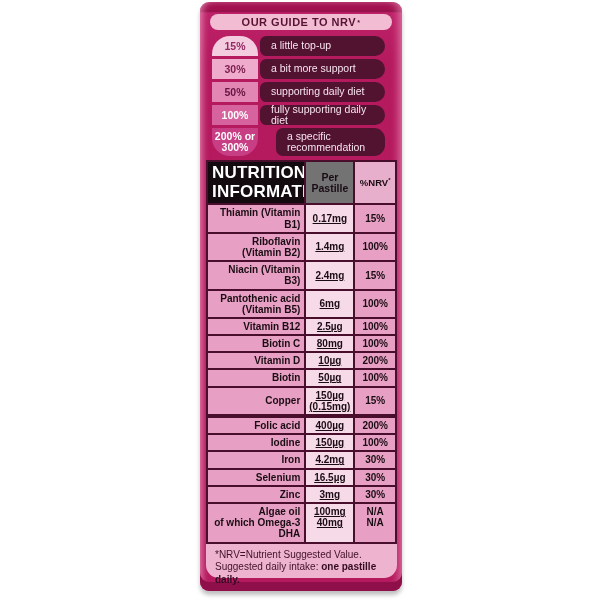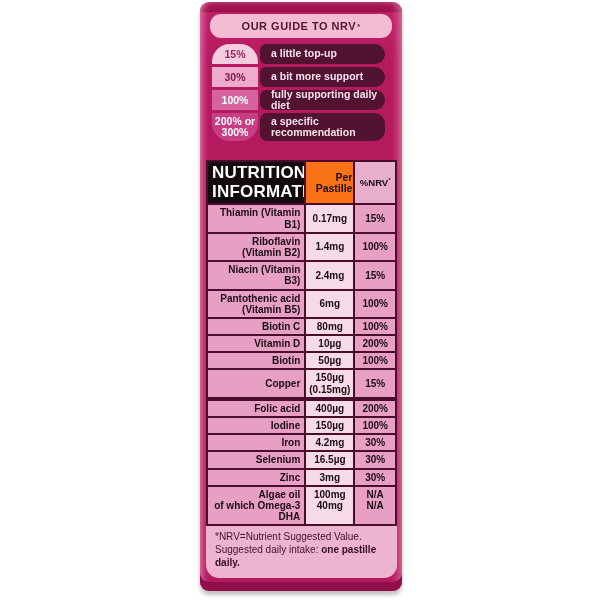--- a/index.html
+++ b/index.html
@@ -13,54 +13,54 @@
     border-radius:9px;
     box-shadow:
       inset 0 -9px 0 #8f0f4a,
       inset 5px 0 7px -3px rgba(255,190,220,.65),
       inset -6px 0 8px -3px rgba(255,190,220,.55),
       0 4px 4px rgba(0,0,0,.25);
     padding:12px 0 0 0;box-sizing:border-box;
   }
   .guide{padding:0 10px;}
   .guide-title{
-    height:24px;background:#f2bcd3;border-radius:11px;
+    height:16px;background:#f2bcd3;border-radius:11px;
     color:#571232;font-weight:bold;font-size:11px;letter-spacing:.5px;
     display:flex;align-items:center;justify-content:center;margin:0 0 6px 0;
   }
   .guide-title sup{font-size:7px;margin-left:1px;}
   .guide-rows{margin:0 7px 0 2px;}
   .guide-row{display:flex;height:20px;margin-bottom:3px;}
-  .guide-row.tall{height:28px;}
+  .guide-row.tall{height:28px;gap:16px;}
   .pct{
     width:46px;flex:0 0 46px;display:flex;align-items:center;justify-content:center;
     font-weight:bold;font-size:10.5px;text-align:center;white-space:pre-line;line-height:1.02;
   }
   .guide-row.first .pct{border-radius:18px 18px 0 0;}
   .guide-row.tall .pct{border-radius:0 0 18px 18px;}
   .band{
     flex:1;background:#521331;border-radius:7px 11px 11px 7px;margin-left:2px;
-    color:#f7e3ee;font-size:10.5px;font-weight:700;display:flex;align-items:center;
+    color:#f7e3ee;font-size:10.5px;font-weight:400;display:flex;align-items:center;
     padding-left:11px;white-space:pre-line;line-height:1.08;
   }
   .sheet{
     position:absolute;left:6px;right:5px;top:158px;bottom:13px;
     background:#eeb3ce;border-radius:5px 5px 13px 13px;
   }
   table{width:100%;border-collapse:collapse;table-layout:fixed;}
   th,td{border:2px solid #4a0e2d;white-space:pre-line;overflow:hidden;}
   col.c1{width:52%;} col.c2{width:26%;} col.c3{width:22%;}
   .th-main{background:#120a0e;color:#fff;font-size:17px;font-weight:bold;text-align:left;
     padding:2px 4px;line-height:1.1;letter-spacing:.2px;}
-  .th-per{background:#f97316;color:#1a0c13;font-size:10.5px;font-weight:bold;text-align:right;line-height:1.05;padding:2px 1px;}
+  .th-per{background:#737373;color:#1a0c13;font-size:10.5px;font-weight:bold;text-align:center;line-height:1.05;padding:2px 1px;}
   .th-nrv{background:#e8afcc;color:#1a0c13;font-size:9.5px;font-weight:bold;text-align:center;padding:2px 0;}
   .th-nrv sup{font-size:6px;}
   tbody td{font-size:10px;font-weight:bold;color:#1a0c13;line-height:1.12;vertical-align:middle;}
   td.name{background:#e7a0c4;text-align:right;padding:2px 4px;}
-  td.amt{background:#f7dae8;text-align:center;padding:2px 1px;}
+  td.amt{background:#f7dae8;text-align:center;padding:2px 1px;text-decoration:underline;}
   td.nrv{background:#e7a0c4;text-align:center;padding:2px 1px;}
   tr.sep td{border-top-width:4px;}
   tr.top td.amt,tr.top td.nrv{vertical-align:top;margin-top:24px;}
   .footnotes{padding:5px 9px 0 9px;color:#41112b;font-size:10px;line-height:1.28;}
   .footnotes b{color:#330c21;}
 </style>
 </head>
 <body>
 
 <div class="panel">
@@ -74,20 +74,24 @@
     <div class="guide-rows">
       <div class="guide-row first">
         <div class="pct" style="background: rgb(243, 204, 224); color: rgb(148, 42, 97);">15%</div>
         <div class="band">a little top-up</div>
       </div>
       <div class="guide-row">
         <div class="pct" style="background: rgb(238, 171, 204); color: rgb(124, 28, 75);">30%</div>
         <div class="band">a bit more support</div>
       </div>
       <div class="guide-row">
+        <div class="pct" style="background: rgb(226, 135, 179); color: rgb(100, 20, 64);">50%</div>
+        <div class="band">supporting daily diet</div>
+      </div>
+      <div class="guide-row">
         <div class="pct" style="background: rgb(214, 99, 157); color: rgb(255, 255, 255);">100%</div>
         <div class="band">fully supporting daily diet</div>
       </div>
       <div class="guide-row tall">
         <div class="pct" style="background: rgb(200, 62, 133); color: rgb(255, 255, 255);">200% or
 300%</div>
         <div class="band">a specific
 recommendation</div>
       </div>
     </div>
@@ -125,20 +129,25 @@
             <td class="amt">2.4mg</td>
             <td class="nrv">15%</td>
           </tr>
         <tr>
             <td class="name">Pantothenic acid
 (Vitamin B5)</td>
             <td class="amt">6mg</td>
             <td class="nrv">100%</td>
           </tr>
         <tr>
+            <td class="name">Vitamin B12</td>
+            <td class="amt">2.5µg</td>
+            <td class="nrv">100%</td>
+          </tr>
+        <tr>
             <td class="name">Biotin C</td>
             <td class="amt">80mg</td>
             <td class="nrv">100%</td>
           </tr>
         <tr>
             <td class="name">Vitamin D</td>
             <td class="amt">10µg</td>
             <td class="nrv">200%</td>
           </tr>
         <tr>

